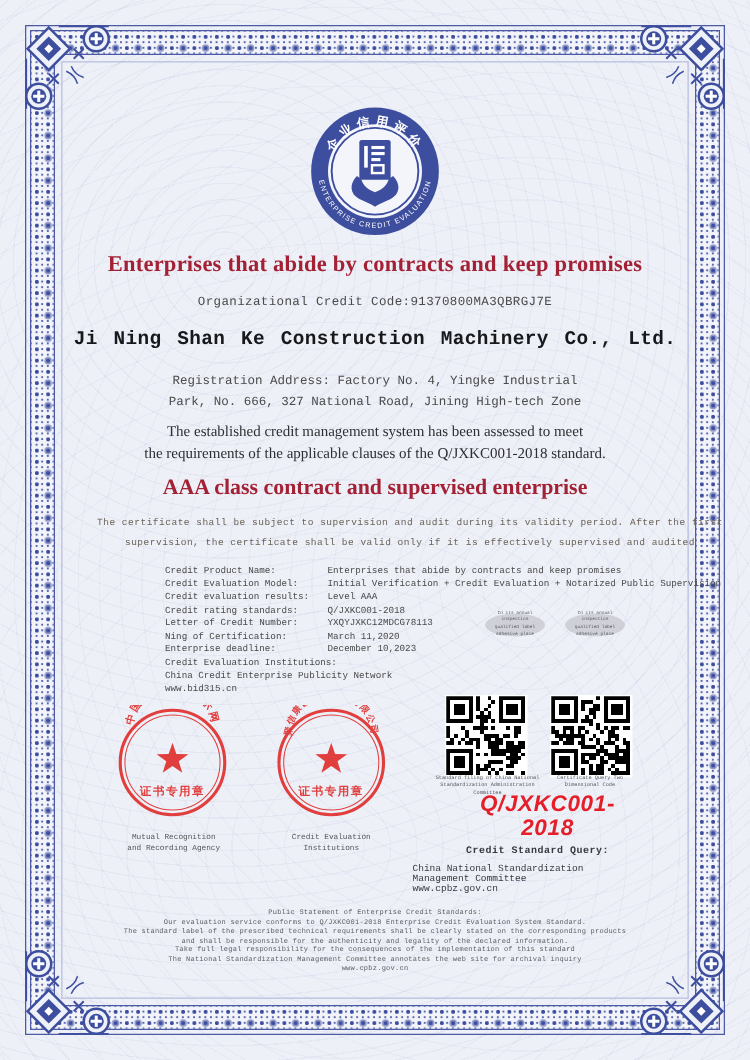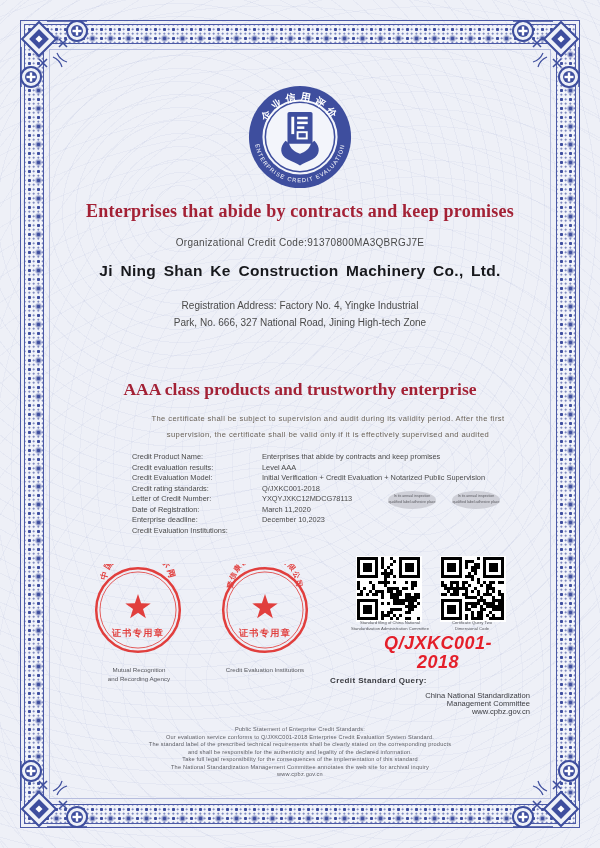--- a/index.html
+++ b/index.html
@@ -29,44 +29,44 @@
   .line-inner2{position:absolute;inset:49px;border:1px solid #b6bdde;pointer-events:none;}
   .corner{position:absolute;width:80px;height:80px;}
   .corner.tl{left:13px;top:13px;}
   .corner.tr{right:13px;top:13px;transform:scaleX(-1);}
   .corner.bl{left:13px;bottom:13px;transform:scaleY(-1);}
   .corner.br{right:13px;bottom:13px;transform:scale(-1,-1);}
   
   .abs{position:absolute;}
   .ctr{left:0;width:600px;text-align:center;}
   .serif{font-family:"Liberation Serif","DejaVu Serif",serif;}
-  .mono{font-family:Liberation Sans, sans-serif;}
+  .mono{font-family:Liberation Mono, monospace;}
   .pre{white-space:pre-line;}
   .title{top:201px;font-size:18px;font-weight:bold;color:#a32135;letter-spacing:.2px;}
   .orgcode{top:237px;font-size:10px;color:#4a4a4a;letter-spacing:.3px;}
-  .company{top:262px;font-size:15.5px;font-weight:bold;color:#17181c;word-spacing:3px;letter-spacing:.3px;}
+  .company{top:262px;font-size:15.5px;font-weight:bold;color:#17181c;word-spacing:3px;letter-spacing:.3px;font-family:Liberation Mono, monospace;}
   .address{top:297px;font-size:10px;line-height:17px;color:#4a4a4a;}
   .assess{top:337px;font-size:12px;line-height:16.5px;color:#2e2f33;}
   .award{top:379px;font-size:17.5px;font-weight:bold;color:#a32135;}
   .supervise{top:411px;font-size:7.6px;line-height:16px;color:#6a6257;letter-spacing:.4px;padding-left:28px;}
   .details{top:452px;left:88px;width:460px;font-size:7.4px;line-height:10.5px;color:#4a4a4a;margin-left:44px;}
   .drow{display:flex;}
   .dlabel{width:130px;flex:0 0 130px;white-space:nowrap;}
   .dvalue{flex:1;white-space:pre-line;}
   .sticker{top:491px;width:48px;height:18px;border-radius:50%;background:rgba(196,198,206,.75);
     color:#5a5a60;font-size:3.6px;line-height:1.6;text-align:center;
     display:flex;flex-direction:column;justify-content:center;white-space:pre-line;}
   .stamp{top:564px;width:92px;height:92px;}
   .stamp-cap{top:666px;font-size:6.2px;line-height:8.5px;color:#55565c;text-align:center;white-space:pre-line;}
   .qr{top:556px;width:64px;height:64px;background:#fff;padding:1px;}
   .qr-cap{top:620px;font-size:4.2px;line-height:6px;color:#55565c;text-align:center;white-space:pre-line;}
   .stdnum{top:634px;left:372px;width:132px;text-align:center;font-size:18px;line-height:1.05;
     font-weight:bold;font-style:italic;color:#e41f2a;letter-spacing:.5px;}
-  .query-label{top:676px;left:330px;width:200px;font-size:8px;color:#3a3b40;font-weight:bold;letter-spacing:.4px;}
-  .query-body{top:692px;left:330px;width:200px;text-align:right;font-size:7.6px;line-height:8.2px;color:#3a3b40;white-space:pre-line;}
+  .query-label{top:676px;left:330px;width:200px;text-align:center;font-size:8px;color:#3a3b40;font-weight:bold;letter-spacing:.4px;}
+  .query-body{top:692px;left:330px;width:200px;text-align:left;font-size:7.6px;line-height:8.2px;color:#3a3b40;white-space:pre-line;}
   .finePrint{top:726px;font-size:5.6px;line-height:7.5px;color:#5c5d63;white-space:pre-line;letter-spacing:.2px;}
 </style>
 </head>
 <body>
 
 <div class="cert">
 
   <svg width="0" height="0" style="position:absolute">
     <defs>
       <g id="cornerOrn">
@@ -133,57 +133,61 @@
       <path d="M40,59 C33.5,65.5 34,74 42,78 C47,80.4 52,82.2 55,84.5 L55,72.5 C50,70.5 45,67.5 43.6,61.5 Z" fill="#3e4e9e"></path>
       <path d="M70,59 C76.5,65.5 76,74 68,78 C63,80.4 58,82.2 55,84.5 L55,72.5 C60,70.5 65,67.5 66.4,61.5 Z" fill="#3e4e9e"></path>
     </g>
   </svg>
 
   <div class="abs ctr serif title">Enterprises that abide by contracts and keep promises</div>
   <div class="abs ctr mono orgcode">Organizational Credit Code:91370800MA3QBRGJ7E</div>
   <div class="abs ctr company">Ji Ning Shan Ke Construction Machinery Co., Ltd.</div>
   <div class="abs ctr mono address pre">Registration Address: Factory No. 4, Yingke Industrial
 Park, No. 666, 327 National Road, Jining High-tech Zone</div>
-  <div class="abs ctr serif award">AAA class products and trustworthy enterprise</div>
+  <div class="abs ctr serif assess pre">The established credit management system has been assessed to meet
+the requirements of the applicable clauses of the Q/JXKC001-2018 standard.</div>
+  <div class="abs ctr serif award">AAA class contract and supervised enterprise</div>
   <div class="abs ctr mono supervise pre">The certificate shall be subject to supervision and audit during its validity period. After the first
 supervision, the certificate shall be valid only if it is effectively supervised and audited</div>
 
   <div class="abs mono details">
     <div class="drow">
         <div class="dlabel">Credit Product Name:</div>
         <div class="dvalue">Enterprises that abide by contracts and keep promises</div>
       </div>
     <div class="drow">
+        <div class="dlabel">Credit Evaluation Model:</div>
+        <div class="dvalue">Initial Verification + Credit Evaluation + Notarized Public Supervision</div>
+      </div>
+    <div class="drow">
         <div class="dlabel">Credit evaluation results:</div>
         <div class="dvalue">Level AAA</div>
       </div>
     <div class="drow">
-        <div class="dlabel">Credit Evaluation Model:</div>
-        <div class="dvalue">Initial Verification + Credit Evaluation + Notarized Public Supervision</div>
-      </div>
-    <div class="drow">
         <div class="dlabel">Credit rating standards:</div>
         <div class="dvalue">Q/JXKC001-2018</div>
       </div>
     <div class="drow">
         <div class="dlabel">Letter of Credit Number:</div>
         <div class="dvalue">YXQYJXKC12MDCG78113</div>
       </div>
     <div class="drow">
-        <div class="dlabel">Date of Registration:</div>
+        <div class="dlabel">Ning of Certification:</div>
         <div class="dvalue">March 11,2020</div>
       </div>
     <div class="drow">
         <div class="dlabel">Enterprise deadline:</div>
         <div class="dvalue">December 10,2023</div>
       </div>
     <div class="drow">
         <div class="dlabel">Credit Evaluation Institutions:</div>
       </div>
     <div class="drow">
+        <div class="dvalue">China Credit Enterprise Publicity Network
+www.bid315.cn</div>
       </div>
   </div>
 
   <div class="abs mono sticker" style="left:388px">In its annual inspection
 qualified label adhesive place</div>
   <div class="abs mono sticker" style="left:452px">In its annual inspection
 qualified label adhesive place</div>
 
   <svg class="abs stamp" style="left:92px" viewBox="0 0 110 110">
     <g opacity=".92">

